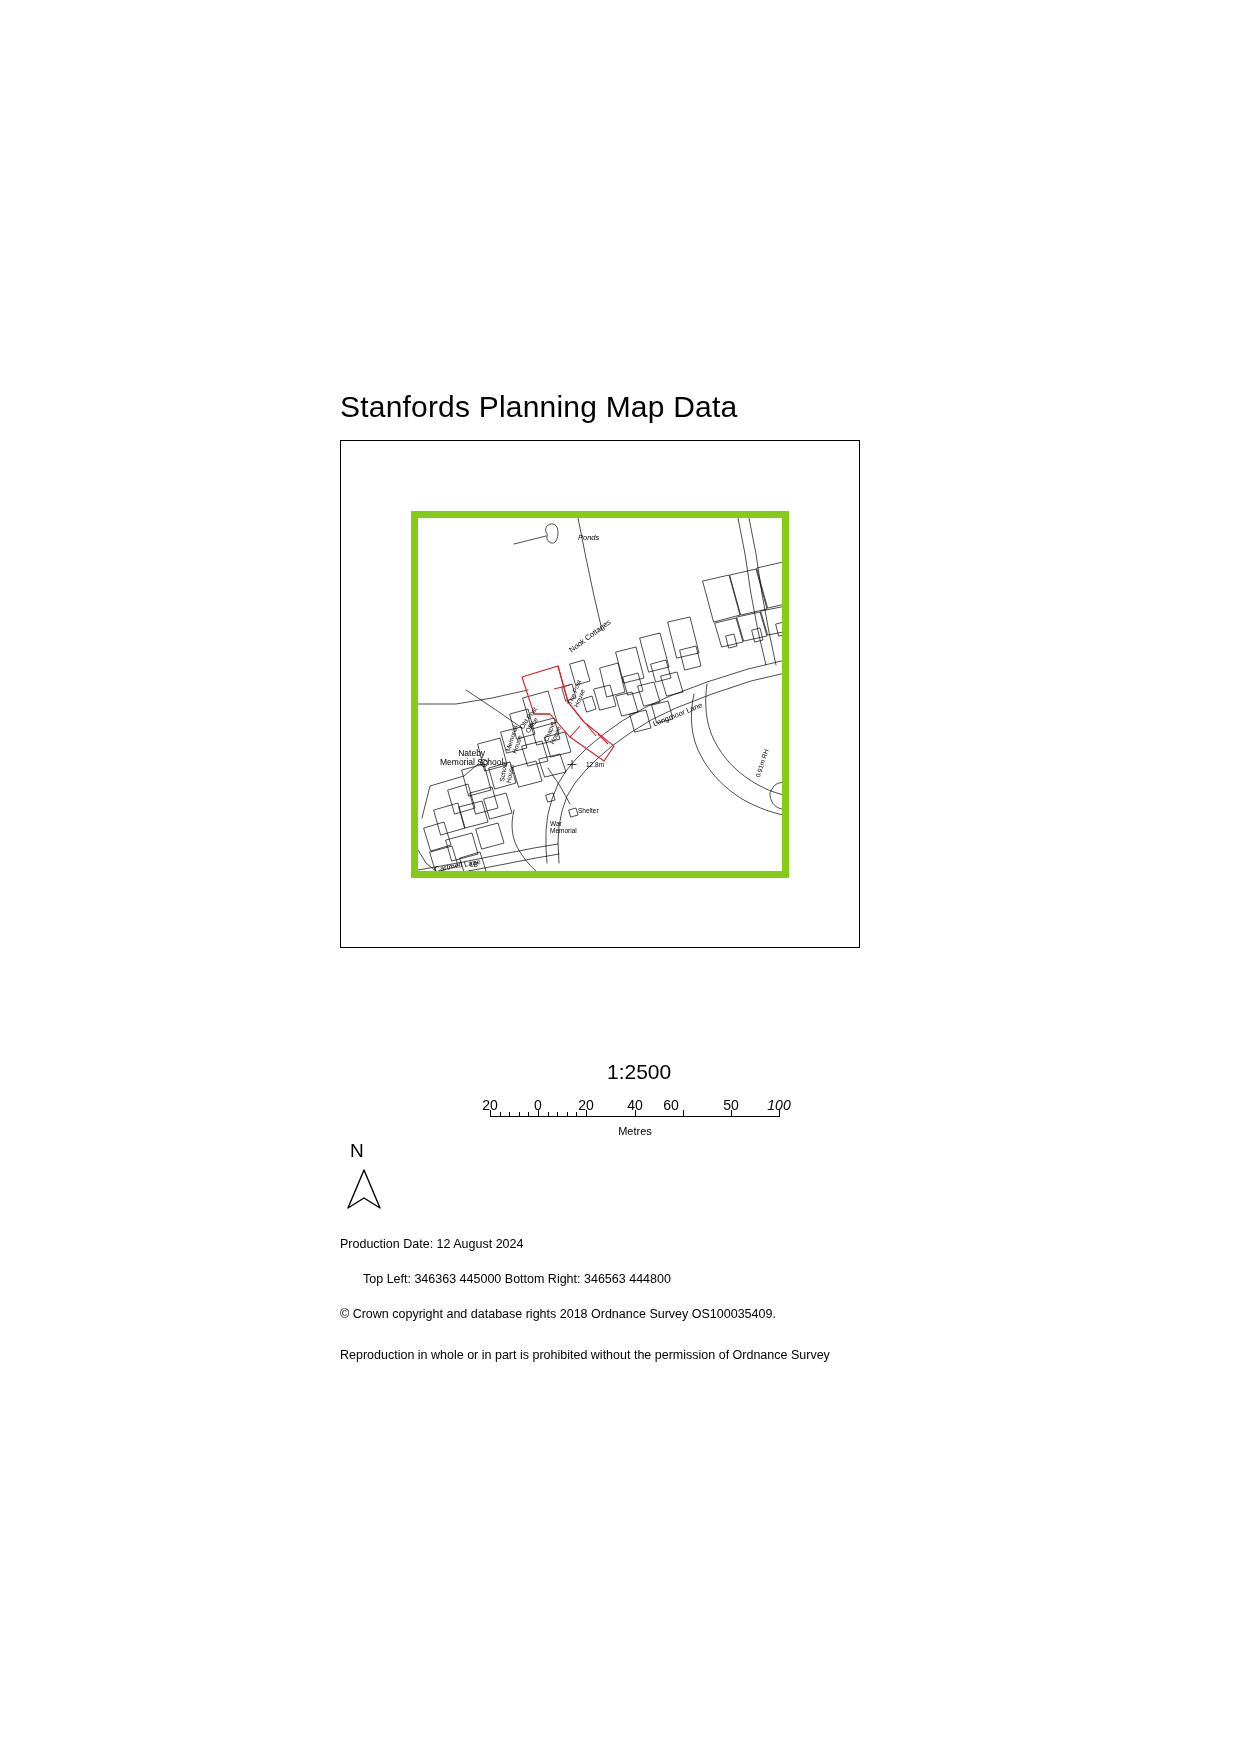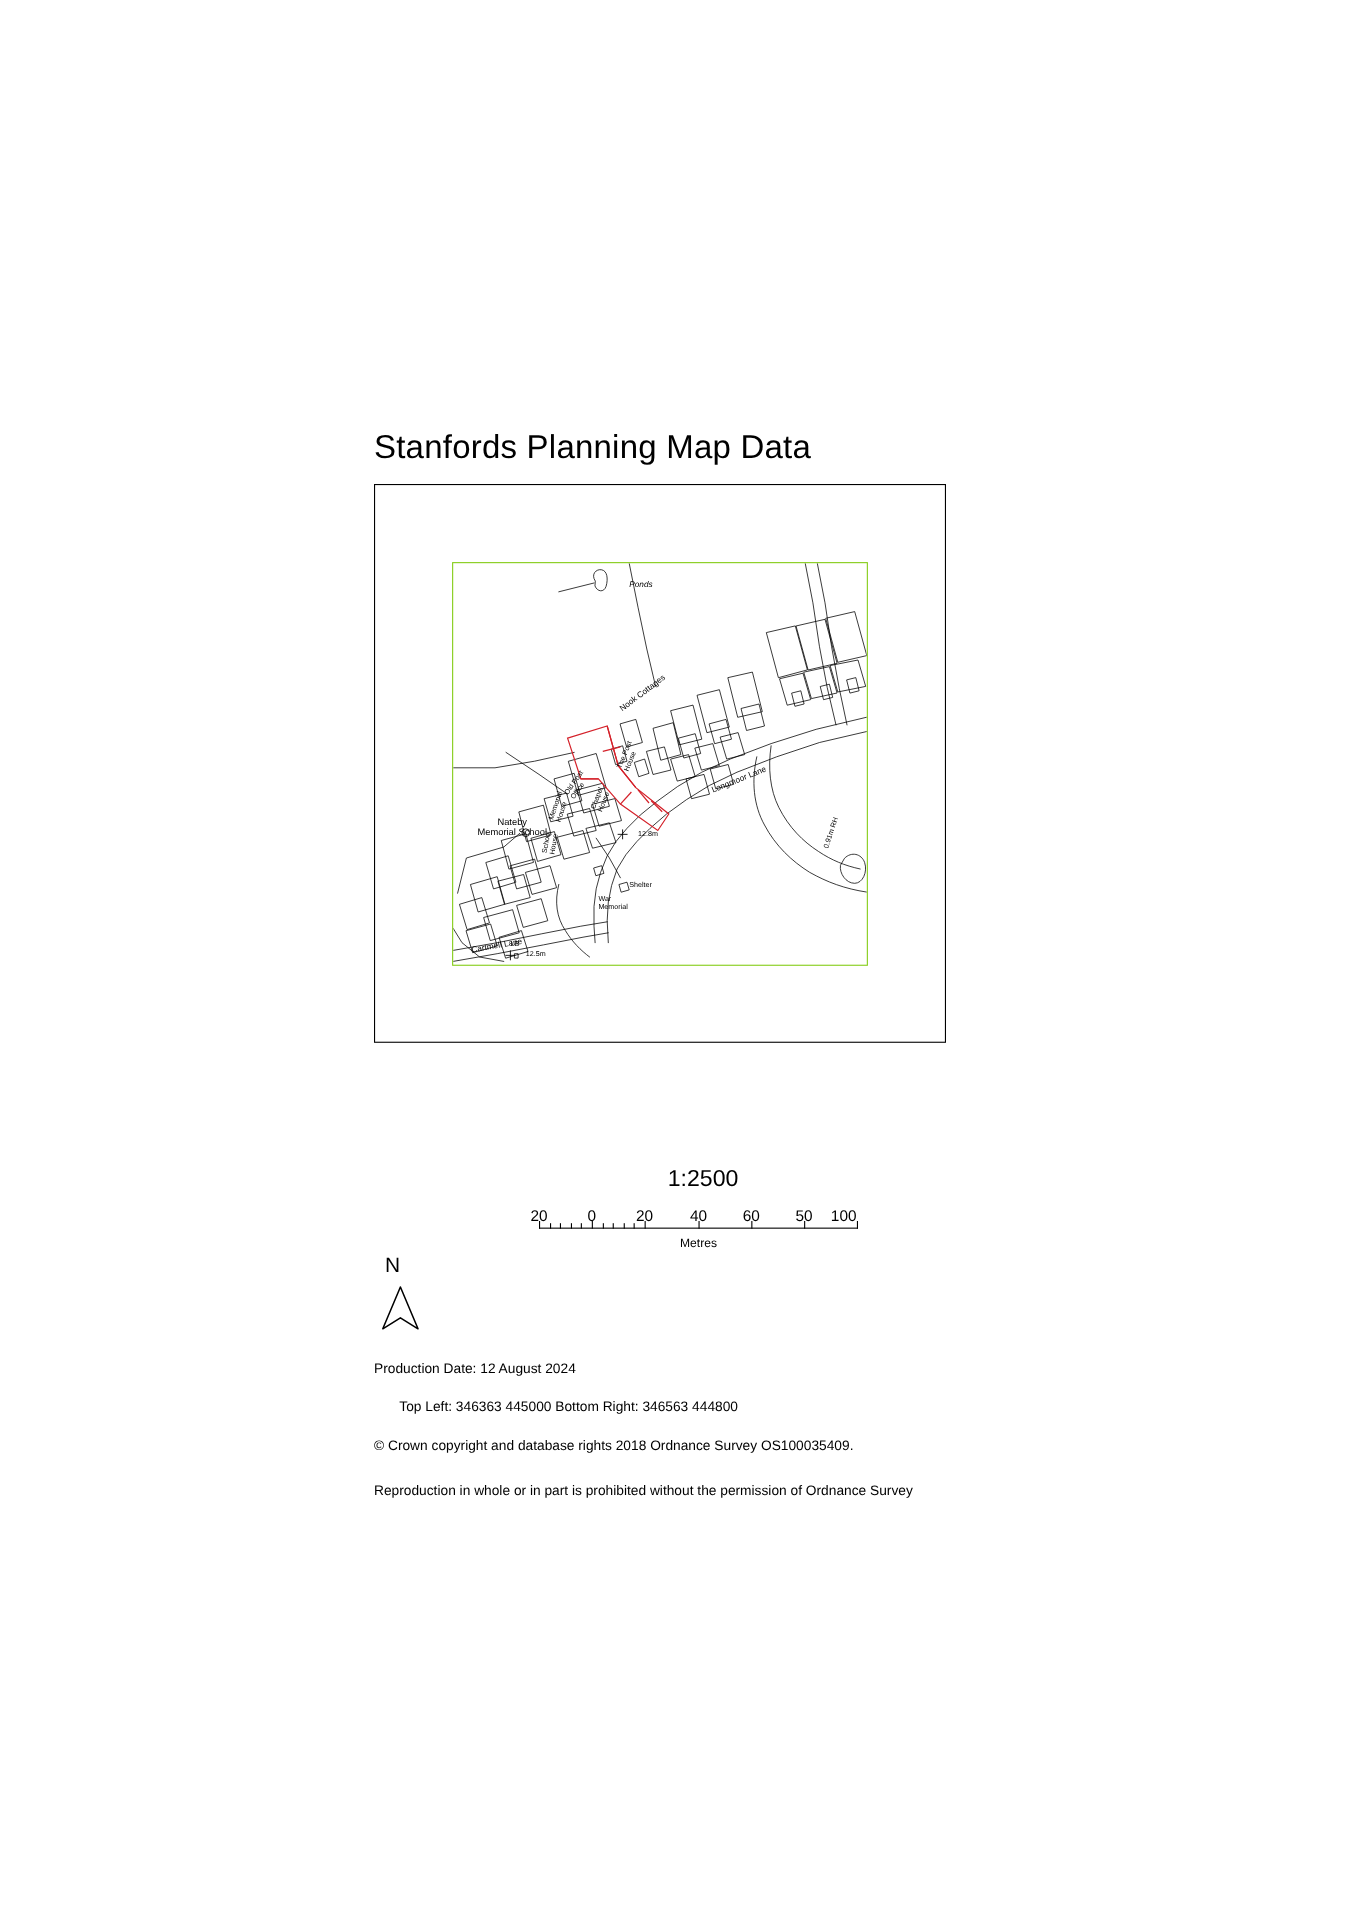--- a/index.html
+++ b/index.html
@@ -35,21 +35,21 @@
     border: 1px solid #000;
     box-sizing: border-box;
     background: #fff;
   }
   #map-inner {
     position: absolute;
     left: 70px;
     top: 70px;
     width: 378px;
     height: 367px;
-    border: 1px solid #84cc16;
+    border: 7px solid #84cc16;
     box-sizing: border-box;
     overflow: hidden;
     background: #fff;
   }
   #map-inner svg { display: block; }
 
   .maplabel {
     position: absolute;
     font-family: "Liberation Sans", sans-serif;
     font-size: 6.5px;
@@ -291,23 +291,23 @@
   </div>
 </div>
 
 <div id="scale-title">1:2500</div>
 
 <div id="scalebar-wrap">
   <div class="sb-num" style="left:0px;">20</div>
   <div class="sb-num" style="left:48px;">0</div>
   <div class="sb-num" style="left:96px;">20</div>
   <div class="sb-num" style="left:145px;text-align:right;">40</div>
-  <div class="sb-num" style="left:193px;">60</div>
+  <div class="sb-num" style="left:181px;">60</div>
   <div class="sb-num" style="left:241px;">50</div>
-  <div class="sb-num" style="left:277px;">100</div>
+  <div class="sb-num" style="left:289px;font-style:italic;">100</div>
 
   <div id="sb-line"></div>
 
   <div class="sb-tick" style="left:0px;"></div>
   <div class="sb-tick small" style="left:10px;"></div>
   <div class="sb-tick small" style="left:19px;"></div>
   <div class="sb-tick small" style="left:29px;"></div>
   <div class="sb-tick small" style="left:38px;"></div>
   <div class="sb-tick" style="left:48px;"></div>
   <div class="sb-tick small" style="left:58px;"></div>

